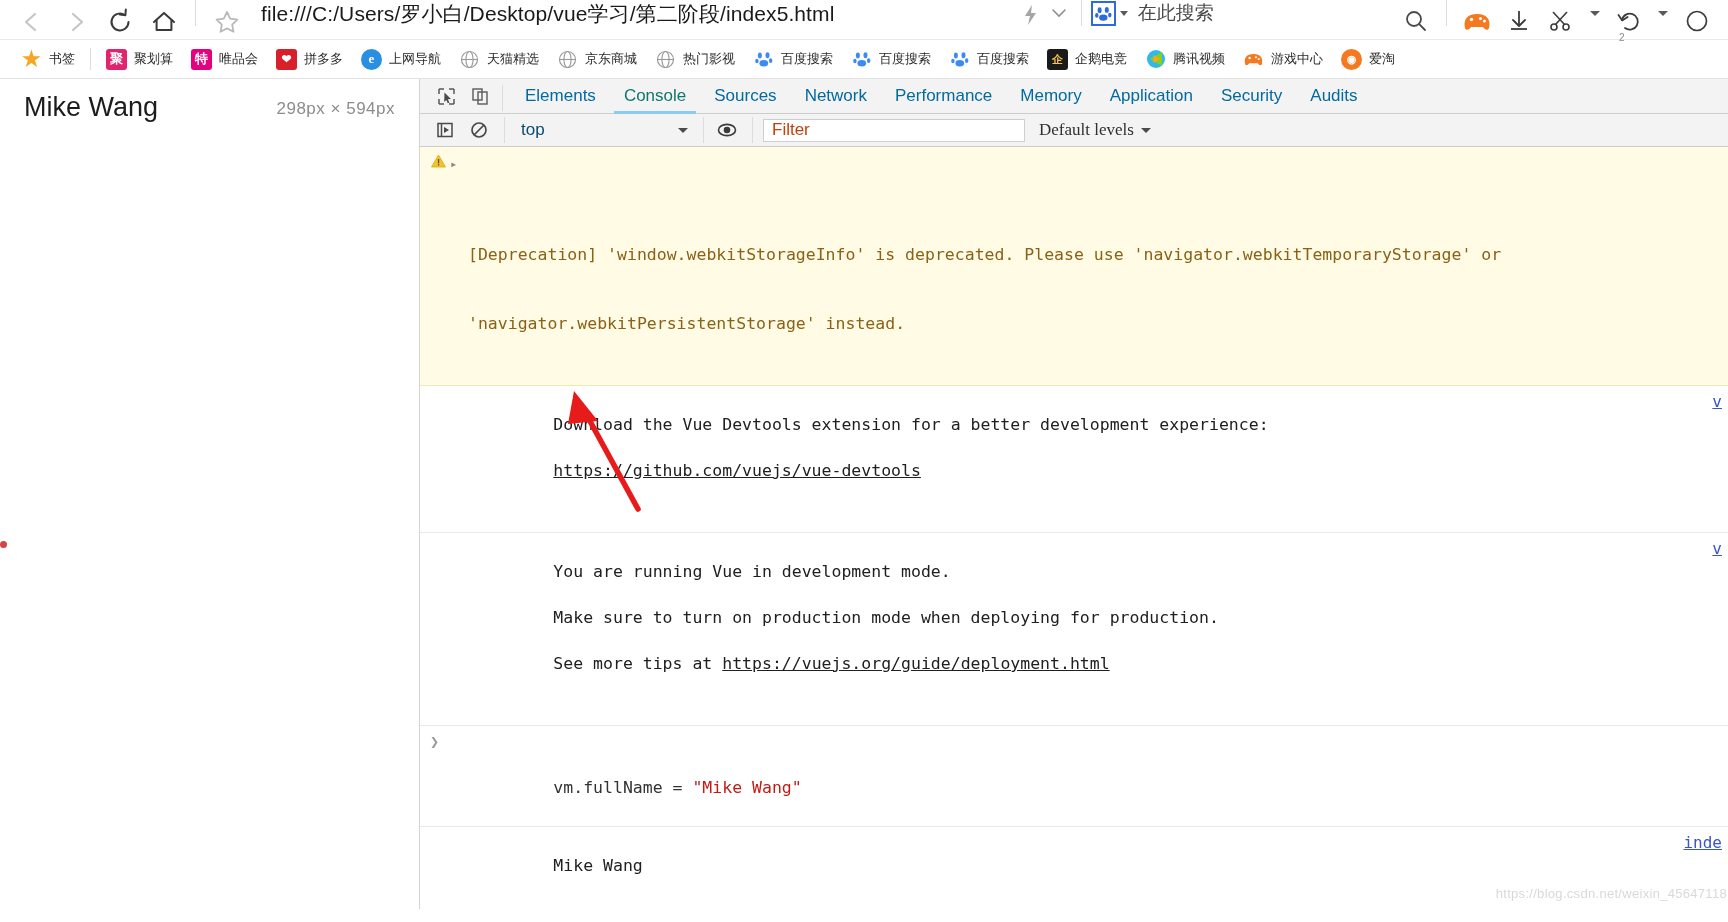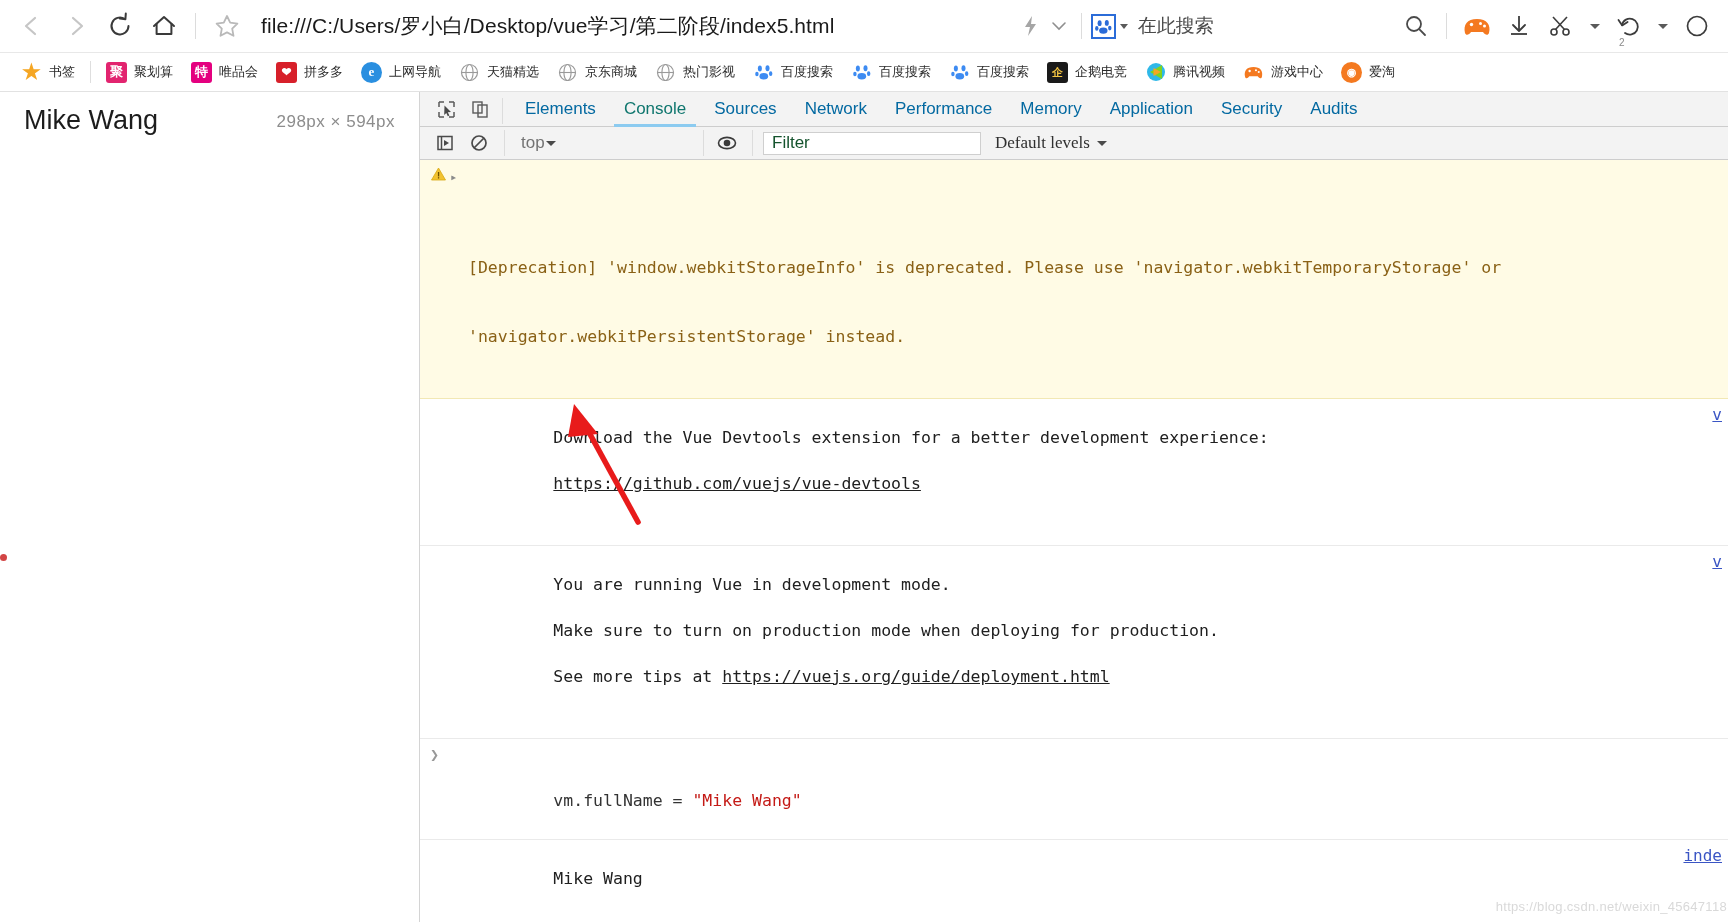--- a/index.html
+++ b/index.html
@@ -13,24 +13,24 @@
   #root {
     position: relative;
     width: 1728px;
     height: 922px;
     background: #ffffff;
   }
 
   
   .browser-toolbar {
     position: relative;
-    height: 53px;
+    height: 40px;
     background: #ffffff;
     display: flex;
-    align-items: center;
+    align-items: flex-start;
     padding: 0 10px;
     border-bottom: 1px solid #e8e8e8;
   }
   .nav-btn {
     width: 44px; height: 44px;
     display: flex; align-items: center; justify-content: center;
     flex: 0 0 auto;
   }
   .nav-btn svg { display: block; }
   .chev { stroke: #c6c6c6; stroke-width: 2.2; fill: none; stroke-linecap: round; stroke-linejoin: round;}
@@ -187,31 +187,32 @@
   }
   .ctb-btn {
     width: 30px; height: 26px;
     display: flex; align-items: center; justify-content: center;
   }
   .ctx-select {
     display: flex; align-items: center;
     width: 180px;
     height: 26px;
     padding: 0 6px;
-    font-size: 17px; color: #737373;
+    justify-content: space-between;
+    font-size: 17px; color: #0c4a6e;
     font-family: "Liberation Sans", sans-serif;
   }
   .filter-input {
     flex: 0 0 auto;
-    width: 218px;
+    width: 262px;
     height: 23px;
     background: #fff;
     border: 1px solid #cfcfcf;
     font-size: 17px;
-    color: #14532d;
+    color: #c2410c;
     padding: 0 8px;
     display: flex; align-items: center;
     font-family: "Liberation Sans", sans-serif;
   }
   .levels-select {
     display: flex; align-items: center; gap: 6px;
     font-size: 17px; color: #303030; padding: 0 10px;
     font-family: Liberation Serif, serif;
     white-space: nowrap;
   }

